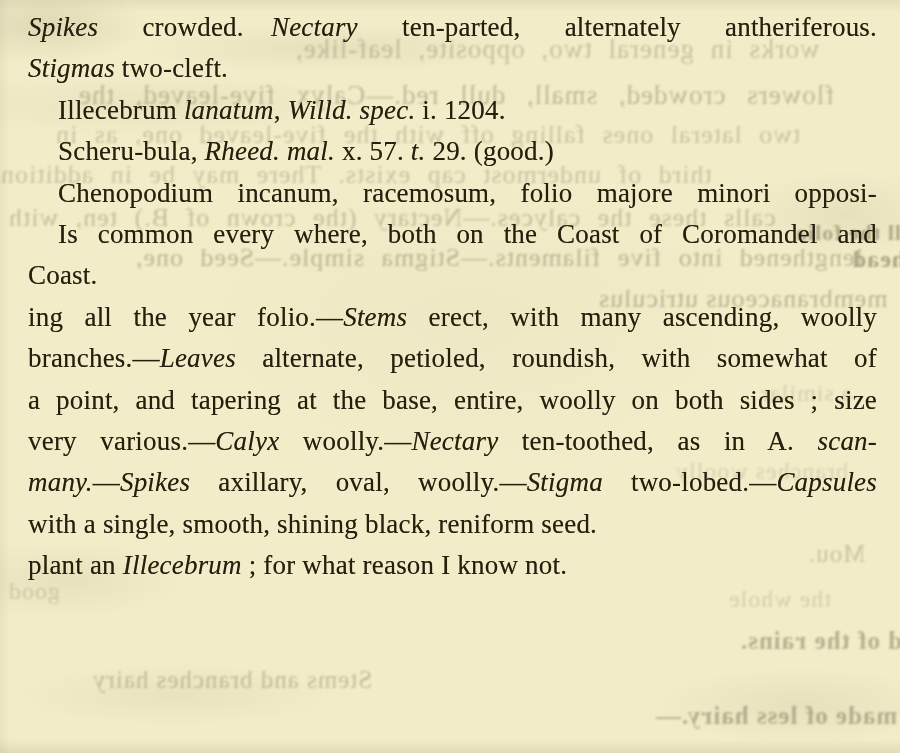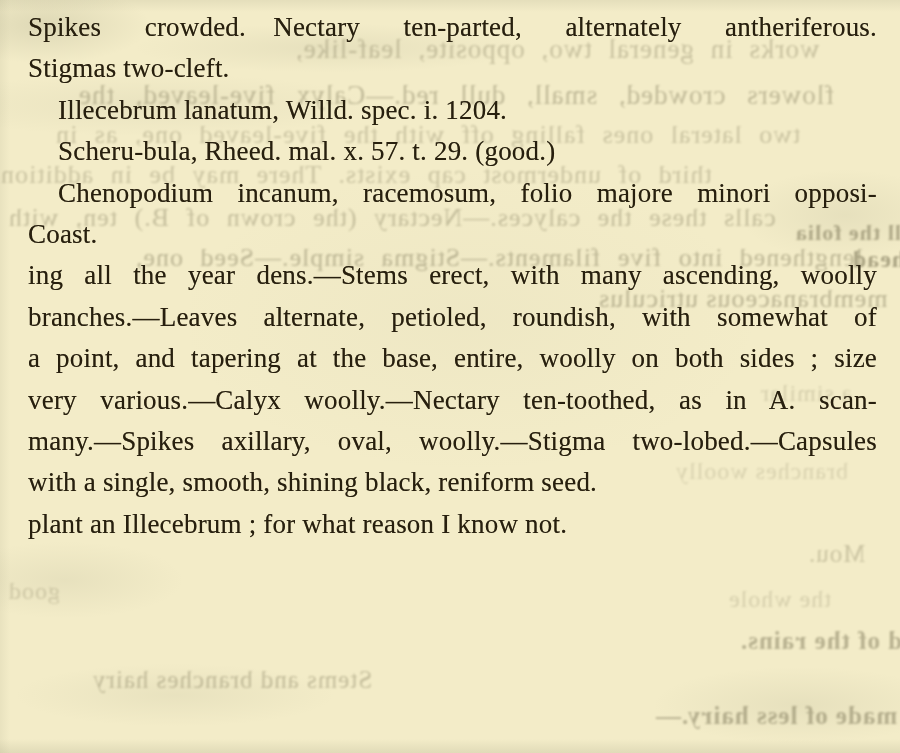--- a/index.html
+++ b/index.html
@@ -60,20 +60,21 @@
     overflow: hidden;
   }
   .line.j {
     text-align: justify;
     text-align-last: justify;
   }
   .line.ind {
     padding-left: 30px;
   }
   .it {
+    font-style: italic;
   }
 </style>
 </head>
 <body>
 
 <div class="page">
   <div class="ghost-layer" id="ghostLayer">
       <div class="ghost" style="top: 34px; left: 295px; font-size: 27px; opacity: 0.32; word-spacing: 8px;">works in general two, opposite, leaf-like,</div>
       <div class="ghost" style="top: 80px; left: 78px; font-size: 27px; opacity: 0.38; word-spacing: 13px;">flowers crowded, small, dull red.—Calyx five-leaved, the</div>
       <div class="ghost" style="top: 120px; left: 55px; font-size: 26px; opacity: 0.3; word-spacing: 9px;">two lateral ones falling off with the five-leaved one, as in</div>
@@ -91,22 +92,23 @@
       <div class="ghost" style="top: 627px; left: 740px; font-size: 25px; opacity: 0.45; font-weight: bold;">end of the rains.</div>
       <div class="ghost" style="top: 666px; left: 92px; font-size: 25px; opacity: 0.36;">Stems and branches hairy</div>
       <div class="ghost" style="top: 702px; left: 655px; font-size: 25px; opacity: 0.45; font-weight: bold;">made of less hairy.—</div>
     </div>
   <div class="text-layer" id="textLayer">
       <div class="line j"><span class="it">Spikes</span><span class="ro"> crowded. </span><span class="it">Nectary</span><span class="ro"> ten-parted, alternately antheriferous.</span></div>
       <div class="line"><span class="it">Stigmas</span><span class="ro"> two-cleft.</span></div>
       <div class="line ind"><span class="ro">Illecebrum </span><span class="it">lanatum</span><span class="ro">, </span><span class="it">Willd. spec.</span><span class="ro"> i. 1204.</span></div>
       <div class="line ind"><span class="ro">Scheru-bula, </span><span class="it">Rheed. mal.</span><span class="ro"> x. 57. </span><span class="it">t.</span><span class="ro"> 29. (good.)</span></div>
       <div class="line j ind"><span class="ro">Chenopodium incanum, racemosum, folio majore minori opposi-</span></div>
+      <div class="line j ind"><span class="ro">Is common every where, both on the Coast of Coromandel and</span></div>
       <div class="line"><span class="ro">Coast.</span></div>
-      <div class="line j"><span class="ro">ing all the year dens.—</span><span class="it">Stems</span><span class="ro"> erect, with many ascending, woolly</span></div>
+      <div class="line j"><span class="ro">ing all the year folio.—</span><span class="it">Stems</span><span class="ro"> erect, with many ascending, woolly</span></div>
       <div class="line j"><span class="ro">branches.—</span><span class="it">Leaves</span><span class="ro"> alternate, petioled, roundish, with somewhat of</span></div>
       <div class="line j"><span class="ro">a point, and tapering at the base, entire, woolly on both sides ; size</span></div>
       <div class="line j"><span class="ro">very various.—</span><span class="it">Calyx</span><span class="ro"> woolly.—</span><span class="it">Nectary</span><span class="ro"> ten-toothed, as in A. </span><span class="it">scan-</span></div>
       <div class="line j"><span class="it">many.</span><span class="ro">—</span><span class="it">Spikes</span><span class="ro"> axillary, oval, woolly.—</span><span class="it">Stigma</span><span class="ro"> two-lobed.—</span><span class="it">Capsules</span></div>
       <div class="line"><span class="ro">with a single, smooth, shining black, reniform seed.</span></div>
       <div class="line"><span class="ro">plant an </span><span class="it">Illecebrum</span><span class="ro"> ; for what reason I know not.</span></div>
     </div>
 </div>
 
 </body></html>

